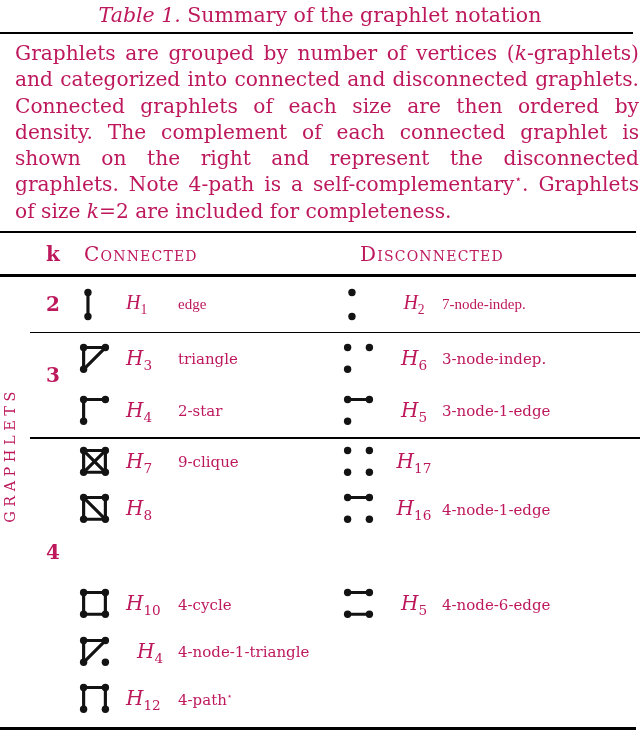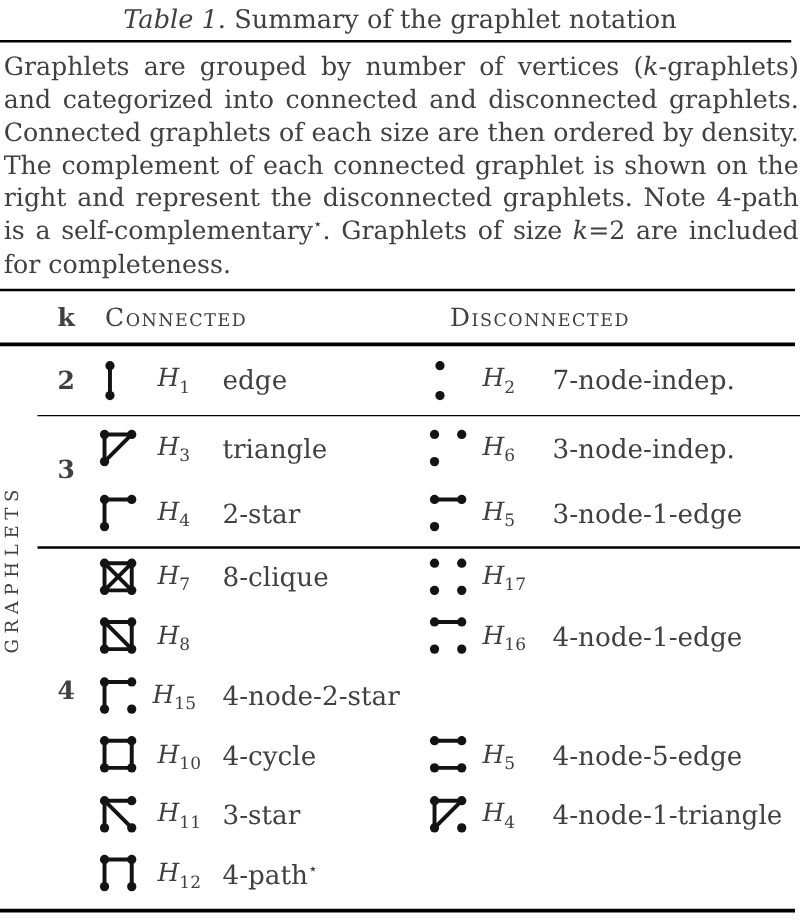--- a/index.html
+++ b/index.html
@@ -1,51 +1,51 @@
 <!DOCTYPE html>
 <html><head>
 <meta charset="utf-8">
 <style>
   html,body{margin:0;padding:0;background:#fff;}
-  .page{width:640px;height:739px;background:#ffffff;color:#404040;
+  .page{width:640px;height:739px;background:#ffffff;color:#be185d;
         font-family:"DejaVu Serif","Liberation Serif",serif;position:relative;overflow:hidden;}
   .title{text-align:center;font-size:20.5px;padding-top:3px;}
   .rule{background:#000;}
   .rule.thin{height:2px;width:633px;margin-top:5px;}
   .rule.thick{height:2.6px;width:636px;}
-  .caption{font-size:20.2px;line-height:1.3;text-align:justify;margin:0;padding:6px 1px 7px 3px;}
+  .caption{font-size:20.2px;line-height:1.3;text-align:justify;margin:0;padding:6px 1px 7px 15px;}
   .caption sup, .gname sup{font-size:60%;}
   .thead{display:flex;align-items:center;height:41px;padding-left:30px;font-size:20px;}
   .thead .kh{width:46px;text-align:center;font-weight:bold;}
   .thead .ch{margin-left:8px;width:240px;font-variant:small-caps;letter-spacing:1.2px;}
   .thead .dh{font-variant:small-caps;letter-spacing:1.2px;margin-left:36px;}
   .tbody{position:relative;padding-left:30px;height:450px;}
   .side-label{position:absolute;left:-137px;top:167px;width:300px;height:22px;
               transform:rotate(-90deg);transform-origin:50% 50%;text-align:center;
               font-size:14.5px;letter-spacing:4.5px;}
   .tgroup{display:flex;}
   .kcell{width:46px;display:flex;justify-content:center;align-items:center;
          font-weight:bold;font-size:20px;box-sizing:border-box;}
   .tg1 .kcell{align-items:flex-start;padding-top:30px;}
   .tg2 .kcell{align-items:flex-start;padding-top:101px;}
   .grows{flex:1;}
   .trow{display:flex;align-items:center;}
-  .tg0 .trow{height:55px;}
+  .tg0 .trow{height:55px;font-family:Liberation Serif, serif;}
   .tg1 .trow{height:52px;}
   .tg2 .trow{height:47.5px;}
   .gsep{height:1.3px;background:#000;}
   .entry{display:flex;align-items:center;}
   .entry.c{width:264px;}
-  .entry.d{flex:1;}
+  .entry.d{flex:1;text-align:center;}
   .gslot{width:50px;display:flex;align-items:center;}
   .entry.d .gslot{width:46px;}
   .hlab{width:52px;font-size:20px;font-style:italic;}
   .entry.d .hlab{width:56px;}
   .hlab sub{font-style:normal;font-size:68%;}
-  .gname{font-size:21px;white-space:nowrap;}
+  .gname{font-size:15px;white-space:nowrap;}
   svg.glyph{width:37px;height:37px;display:block;}
   svg.glyph line{stroke:#131313;stroke-width:2.9;stroke-linecap:round;}
   svg.glyph circle{fill:#131313;}
   .bottom-rule{margin-top:0px;height:3px;}
 </style>
 </head>
 <body>
 
 <div class="page">
   <div class="title"><i>Table 1.</i><span> Summary of the graphlet notation</span></div>
@@ -163,21 +163,21 @@
                     <line x1="27" y1="6" x2="7" y2="26"></line>
                     <line x1="27" y1="6" x2="27" y2="26"></line>
                     <line x1="7" y1="26" x2="27" y2="26"></line>
                     <circle cx="7" cy="6" r="3.4"></circle>
                     <circle cx="27" cy="6" r="3.4"></circle>
                     <circle cx="7" cy="26" r="3.4"></circle>
                     <circle cx="27" cy="26" r="3.4"></circle>
                   </svg>
                 </span>
                 <span class="hlab"><i>H</i><sub>7</sub></span>
-                <span class="gname">8-clique</span>
+                <span class="gname">9-clique</span>
               </div>
               <div class="entry d">
                 <span class="gslot">
                   <svg viewBox="0 0 34 34" class="glyph">
                     <circle cx="7" cy="6" r="3.4"></circle>
                     <circle cx="27" cy="6" r="3.4"></circle>
                     <circle cx="7" cy="26" r="3.4"></circle>
                     <circle cx="27" cy="26" r="3.4"></circle>
                   </svg>
                 </span>
@@ -209,34 +209,20 @@
                     <circle cx="27" cy="6" r="3.4"></circle>
                     <circle cx="7" cy="26" r="3.4"></circle>
                     <circle cx="27" cy="26" r="3.4"></circle>
                   </svg>
                 </span>
                 <span class="hlab"><i>H</i><sub>16</sub></span>
                 <span class="gname">4-node-1-edge</span>
               </div>
             </div>
             <div class="trow">
-              <div class="entry d">
-                <span class="gslot">
-                  <svg viewBox="0 0 34 34" class="glyph">
-                    <line x1="7" y1="26" x2="7" y2="6"></line>
-                    <line x1="7" y1="6" x2="27" y2="6"></line>
-                    <circle cx="7" cy="6" r="3.4"></circle>
-                    <circle cx="27" cy="6" r="3.4"></circle>
-                    <circle cx="7" cy="26" r="3.4"></circle>
-                    <circle cx="27" cy="26" r="3.4"></circle>
-                  </svg>
-                </span>
-                <span class="hlab"><i>H</i><sub>15</sub></span>
-                <span class="gname">4-node-2-star</span>
-              </div>
             </div>
             <div class="trow">
               <div class="entry c">
                 <span class="gslot">
                   <svg viewBox="0 0 34 34" class="glyph">
                     <line x1="7" y1="6" x2="27" y2="6"></line>
                     <line x1="27" y1="6" x2="27" y2="26"></line>
                     <line x1="27" y1="26" x2="7" y2="26"></line>
                     <line x1="7" y1="26" x2="7" y2="6"></line>
                     <circle cx="7" cy="6" r="3.4"></circle>
@@ -253,39 +239,24 @@
                   <svg viewBox="0 0 34 34" class="glyph">
                     <line x1="7" y1="6" x2="27" y2="6"></line>
                     <line x1="7" y1="26" x2="27" y2="26"></line>
                     <circle cx="7" cy="6" r="3.4"></circle>
                     <circle cx="27" cy="6" r="3.4"></circle>
                     <circle cx="7" cy="26" r="3.4"></circle>
                     <circle cx="27" cy="26" r="3.4"></circle>
                   </svg>
                 </span>
                 <span class="hlab"><i>H</i><sub>5</sub></span>
-                <span class="gname">4-node-5-edge</span>
-              </div>
-            </div>
-            <div class="trow">
-              <div class="entry c">
-                <span class="gslot">
-                  <svg viewBox="0 0 34 34" class="glyph">
-                    <line x1="7" y1="6" x2="27" y2="6"></line>
-                    <line x1="7" y1="6" x2="7" y2="26"></line>
-                    <line x1="7" y1="6" x2="27" y2="26"></line>
-                    <circle cx="7" cy="6" r="3.4"></circle>
-                    <circle cx="27" cy="6" r="3.4"></circle>
-                    <circle cx="7" cy="26" r="3.4"></circle>
-                    <circle cx="27" cy="26" r="3.4"></circle>
-                  </svg>
-                </span>
-                <span class="hlab"><i>H</i><sub>11</sub></span>
-                <span class="gname">3-star</span>
-              </div>
+                <span class="gname">4-node-6-edge</span>
+              </div>
+            </div>
+            <div class="trow">
               <div class="entry d">
                 <span class="gslot">
                   <svg viewBox="0 0 34 34" class="glyph">
                     <line x1="7" y1="6" x2="27" y2="6"></line>
                     <line x1="7" y1="6" x2="7" y2="26"></line>
                     <line x1="7" y1="26" x2="27" y2="6"></line>
                     <circle cx="7" cy="6" r="3.4"></circle>
                     <circle cx="27" cy="6" r="3.4"></circle>
                     <circle cx="7" cy="26" r="3.4"></circle>
                     <circle cx="27" cy="26" r="3.4"></circle>

